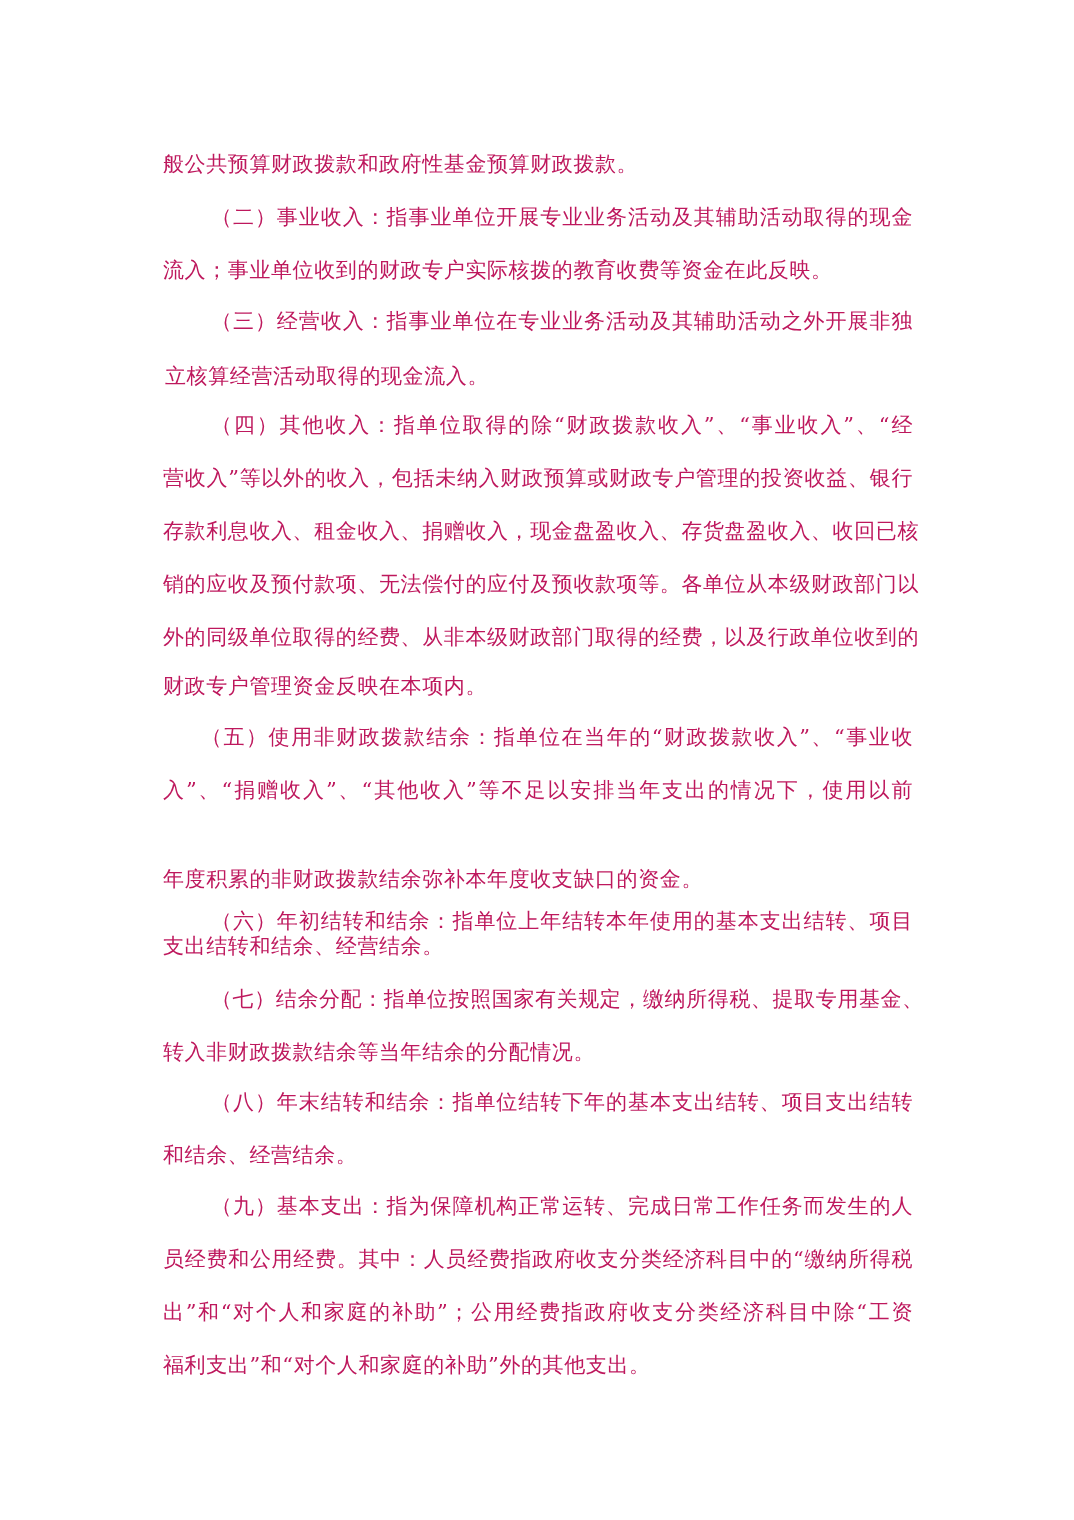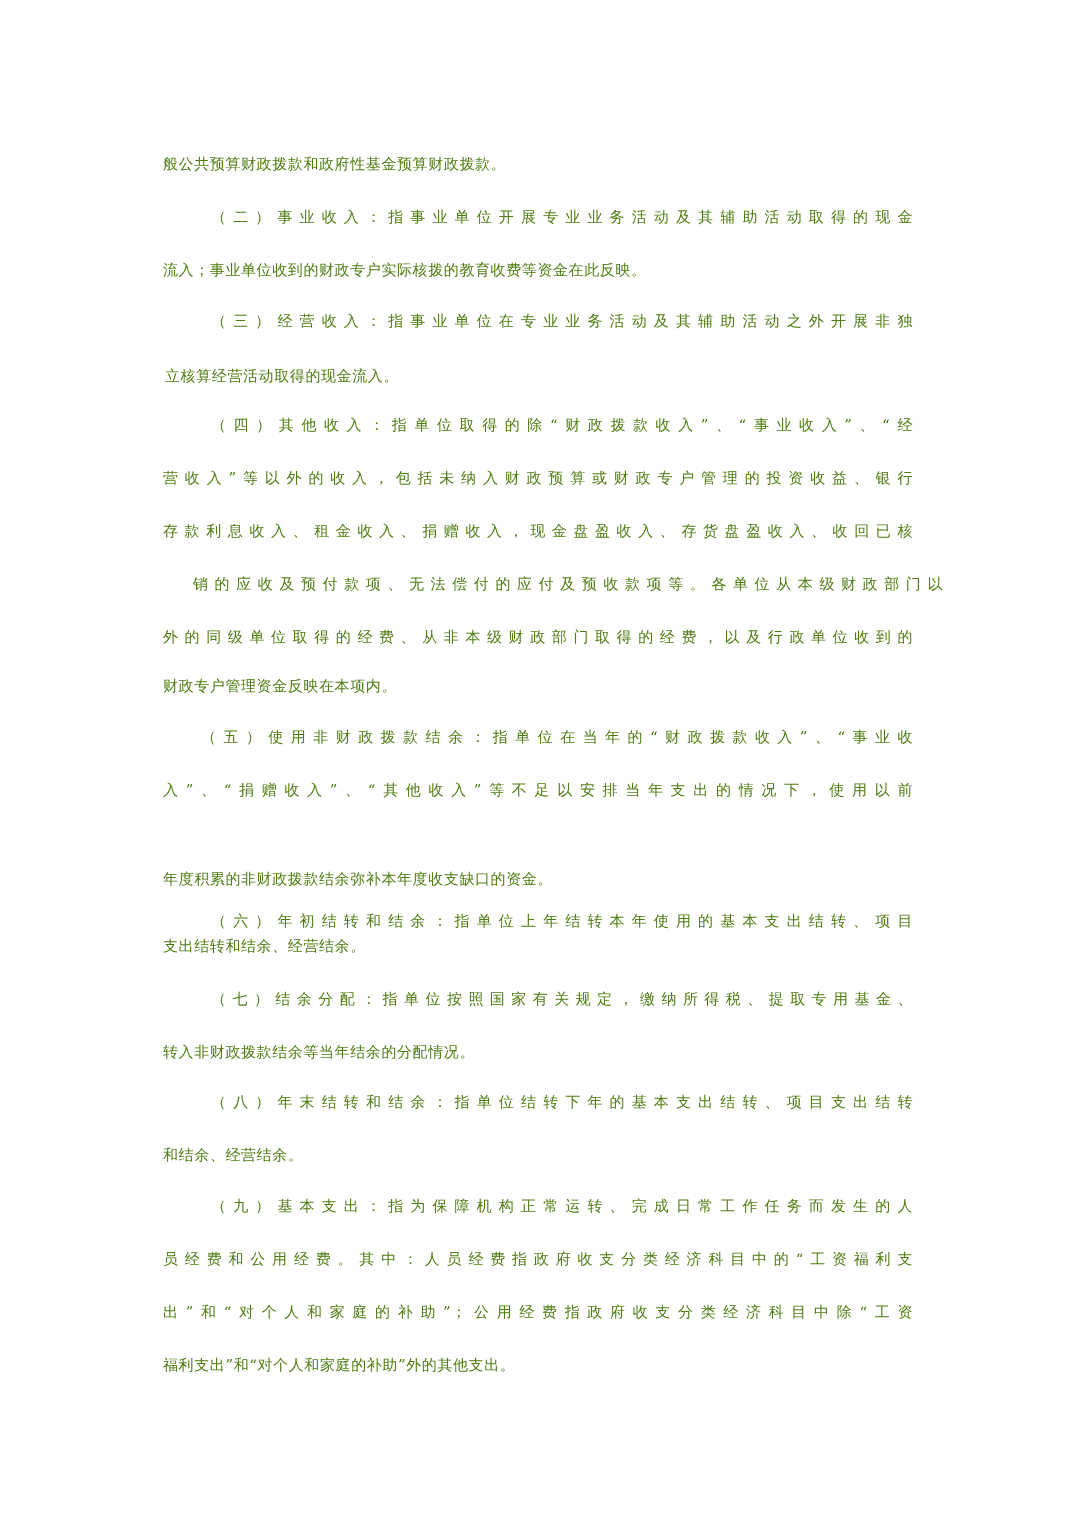--- a/index.html
+++ b/index.html
@@ -4,49 +4,49 @@
 <style>
   html, body { margin: 0; padding: 0; background: #ffffff; }
   body { width: 1074px; height: 1520px; position: relative; overflow: hidden; }
   .page { position: absolute; left: 0; top: 0; width: 1074px; height: 1520px; background: #fff; }
   .line {
     position: absolute;
     left: 163px;
     width: 750px;
     height: 32px;
     font-family: "DejaVu Serif", "Liberation Serif", serif;
-    font-size: 15px;
+    font-size: 21px;
     line-height: 32px;
-    color: #4d7c0f;
+    color: #be185d;
     white-space: nowrap;
     letter-spacing: 0.6px;
   }
   .line.justify { text-align: justify; text-align-last: justify; }
 </style>
 </head>
 <body>
 
 <div class="page" id="page">
     <div class="line" style="top: 148px; left: 163px; width: 750px;">般公共预算财政拨款和政府性基金预算财政拨款。</div>
     <div class="line justify" style="top: 201px; left: 211px; width: 702px;">（二）事业收入：指事业单位开展专业业务活动及其辅助活动取得的现金</div>
     <div class="line" style="top: 254px; left: 163px; width: 750px;">流入；事业单位收到的财政专户实际核拨的教育收费等资金在此反映。</div>
     <div class="line justify" style="top: 307px; left: 211px; width: 702px; font-family: Liberation Mono, monospace;">（三）经营收入：指事业单位在专业业务活动及其辅助活动之外开展非独</div>
     <div class="line" style="top: 360px; left: 165px; width: 750px;">立核算经营活动取得的现金流入。</div>
     <div class="line justify" style="top: 409px; left: 211px; width: 702px;">（四）其他收入：指单位取得的除“财政拨款收入”、“事业收入”、“经</div>
     <div class="line justify" style="top: 462px; left: 163px; width: 750px;">营收入”等以外的收入，包括未纳入财政预算或财政专户管理的投资收益、银行</div>
     <div class="line justify" style="top: 515px; left: 163px; width: 750px;">存款利息收入、租金收入、捐赠收入，现金盘盈收入、存货盘盈收入、收回已核</div>
-    <div class="line justify" style="top: 568px; left: 163px; width: 750px; margin-left: 30px;">销的应收及预付款项、无法偿付的应付及预收款项等。各单位从本级财政部门以</div>
+    <div class="line justify" style="top: 568px; left: 163px; width: 750px;">销的应收及预付款项、无法偿付的应付及预收款项等。各单位从本级财政部门以</div>
     <div class="line justify" style="top: 621px; left: 163px; width: 750px;">外的同级单位取得的经费、从非本级财政部门取得的经费，以及行政单位收到的</div>
     <div class="line" style="top: 670px; left: 163px; width: 750px;">财政专户管理资金反映在本项内。</div>
     <div class="line justify" style="top: 721px; left: 201px; width: 712px;">（五）使用非财政拨款结余：指单位在当年的“财政拨款收入”、“事业收</div>
     <div class="line justify" style="top: 774px; left: 163px; width: 750px;">入”、“捐赠收入”、“其他收入”等不足以安排当年支出的情况下，使用以前</div>
     <div class="line" style="top: 827px; left: 163px; width: 750px; margin-top: 36px;">年度积累的非财政拨款结余弥补本年度收支缺口的资金。</div>
     <div class="line justify" style="top: 905px; left: 211px; width: 702px;">（六）年初结转和结余：指单位上年结转本年使用的基本支出结转、项目</div>
     <div class="line" style="top: 930px; left: 163px; width: 750px;">支出结转和结余、经营结余。</div>
     <div class="line justify" style="top: 983px; left: 211px; width: 702px;">（七）结余分配：指单位按照国家有关规定，缴纳所得税、提取专用基金、</div>
     <div class="line" style="top: 1036px; left: 163px; width: 750px;">转入非财政拨款结余等当年结余的分配情况。</div>
     <div class="line justify" style="top: 1086px; left: 211px; width: 702px;">（八）年末结转和结余：指单位结转下年的基本支出结转、项目支出结转</div>
     <div class="line" style="top: 1139px; left: 163px; width: 750px;">和结余、经营结余。</div>
     <div class="line justify" style="top: 1190px; left: 211px; width: 702px;">（九）基本支出：指为保障机构正常运转、完成日常工作任务而发生的人</div>
-    <div class="line justify" style="top: 1243px; left: 163px; width: 750px;">员经费和公用经费。其中：人员经费指政府收支分类经济科目中的“工资福利支</div>
+    <div class="line justify" style="top: 1243px; left: 163px; width: 750px;">员经费和公用经费。其中：人员经费指政府收支分类经济科目中的“缴纳所得税</div>
     <div class="line justify" style="top: 1296px; left: 163px; width: 750px;">出”和“对个人和家庭的补助”；公用经费指政府收支分类经济科目中除“工资</div>
     <div class="line" style="top: 1349px; left: 163px; width: 750px;">福利支出”和“对个人和家庭的补助”外的其他支出。</div>
   </div>
 
 </body></html>

